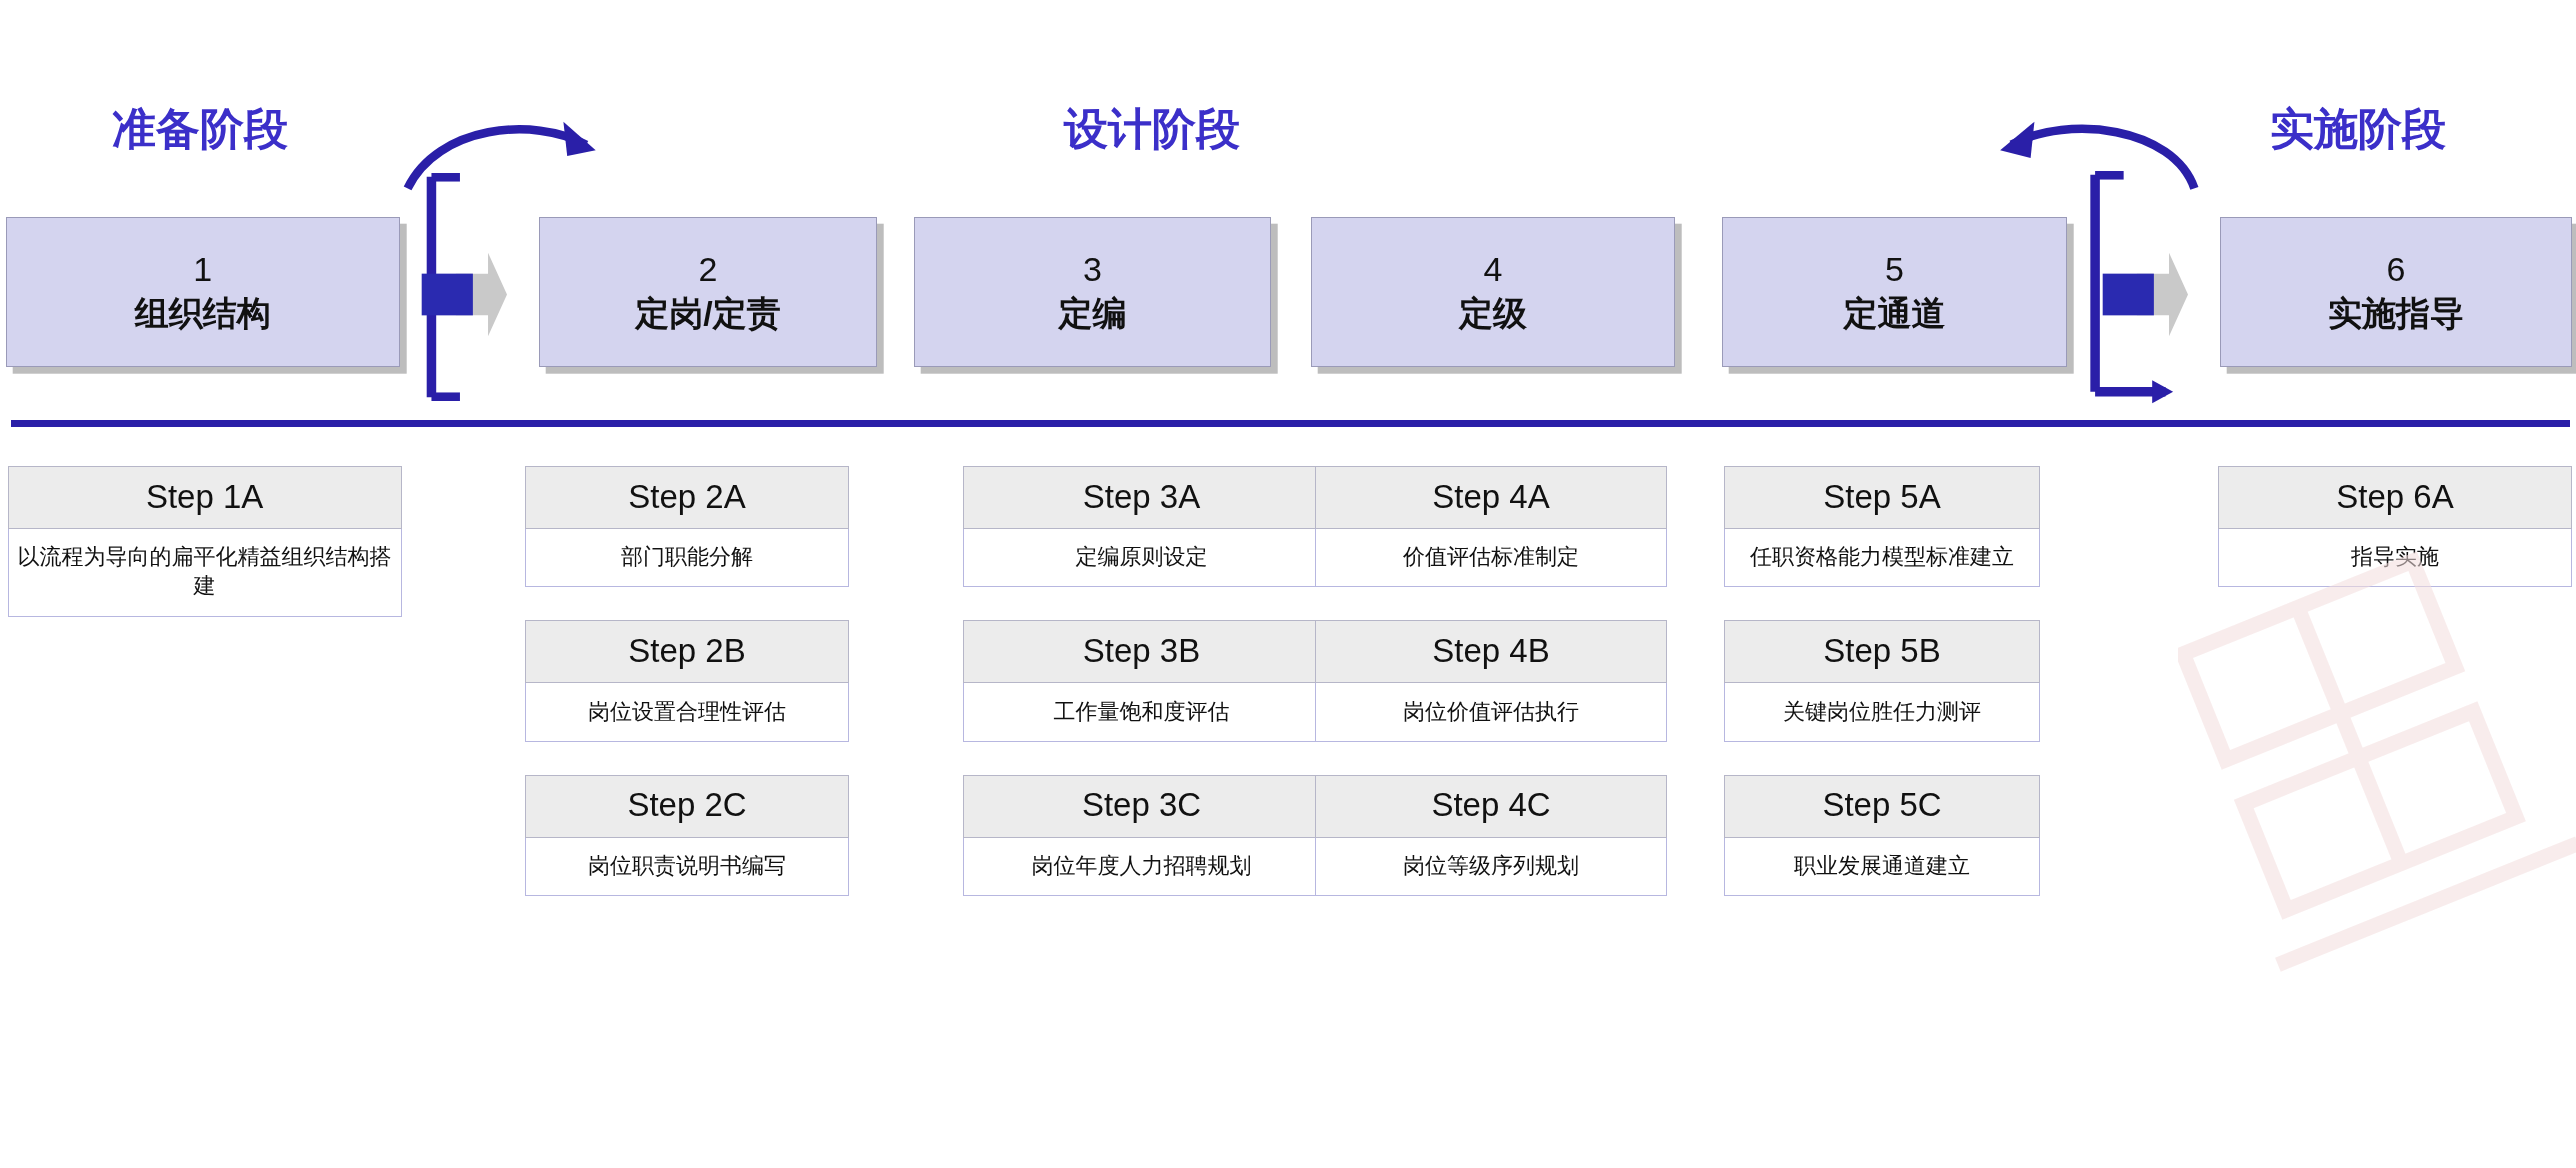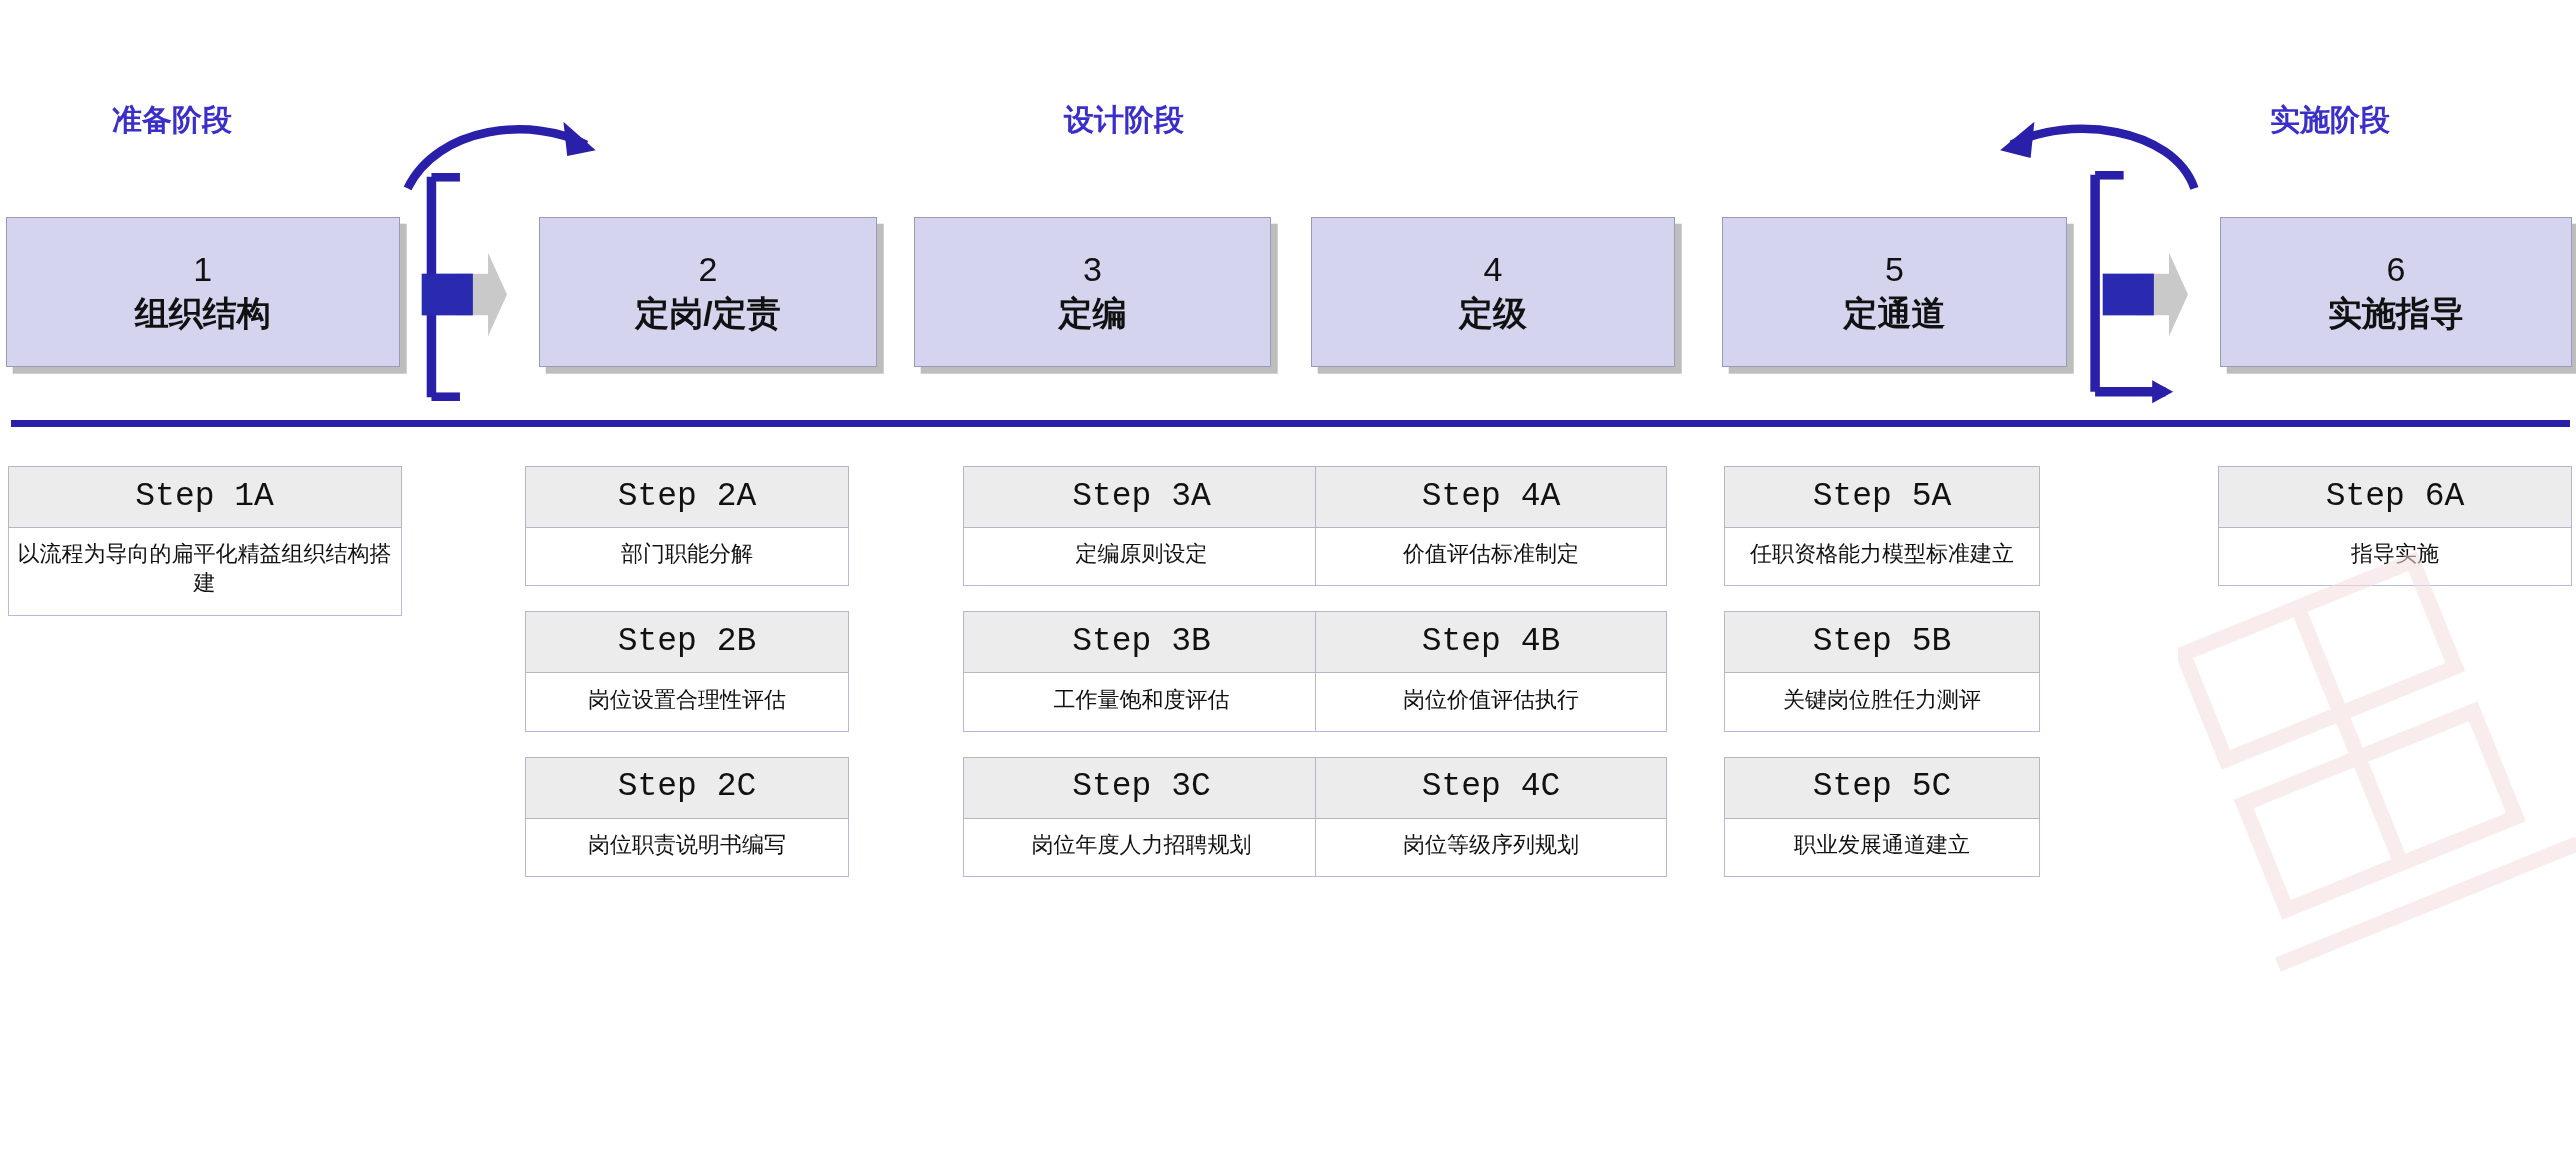--- a/index.html
+++ b/index.html
@@ -18,21 +18,21 @@
   .canvas {
     position: relative;
     width: 2576px;
     height: 1168px;
   }
 
   
   .phase-label {
     position: absolute;
     color: #3b2fc9;
-    font-size: 30px;
+    font-size: 44px;
     font-weight: bold;
     white-space: nowrap;
   }
   #phase-prep  { left: 112px;  top: 100px; }
   #phase-design{ left: 1064px; top: 100px; }
   #phase-impl  { left: 2270px; top: 100px; }
 
   
   .stage-row {
     position: absolute;
@@ -112,23 +112,22 @@
     top: 466px;
   }
   .col-1 { left: 7.6px;    width: 394px; }
   .col-2 { left: 525px;  width: 324px; }
   .col-3 { left: 915px;  width: 357px; padding-left: 48px; }
   .col-4 { left: 1315px; width: 352px; }
   .col-5 { left: 1724px; width: 316px; }
   .col-6 { left: 2218px; width: 354px; }
 
   .step-card {
-    margin-bottom: 25px;
+    margin-bottom: 33px;
     background: #ffffff;
-    font-family: Liberation Mono, monospace;
   }
   .step-head {
     background: #ececec;
     border: 1.9px solid #b6b6c8;
     box-sizing: border-box;
     text-align: center;
     font-size: 33px;
     color: #111111;
     padding: 10.5px 0 12.4px 0;
   }

